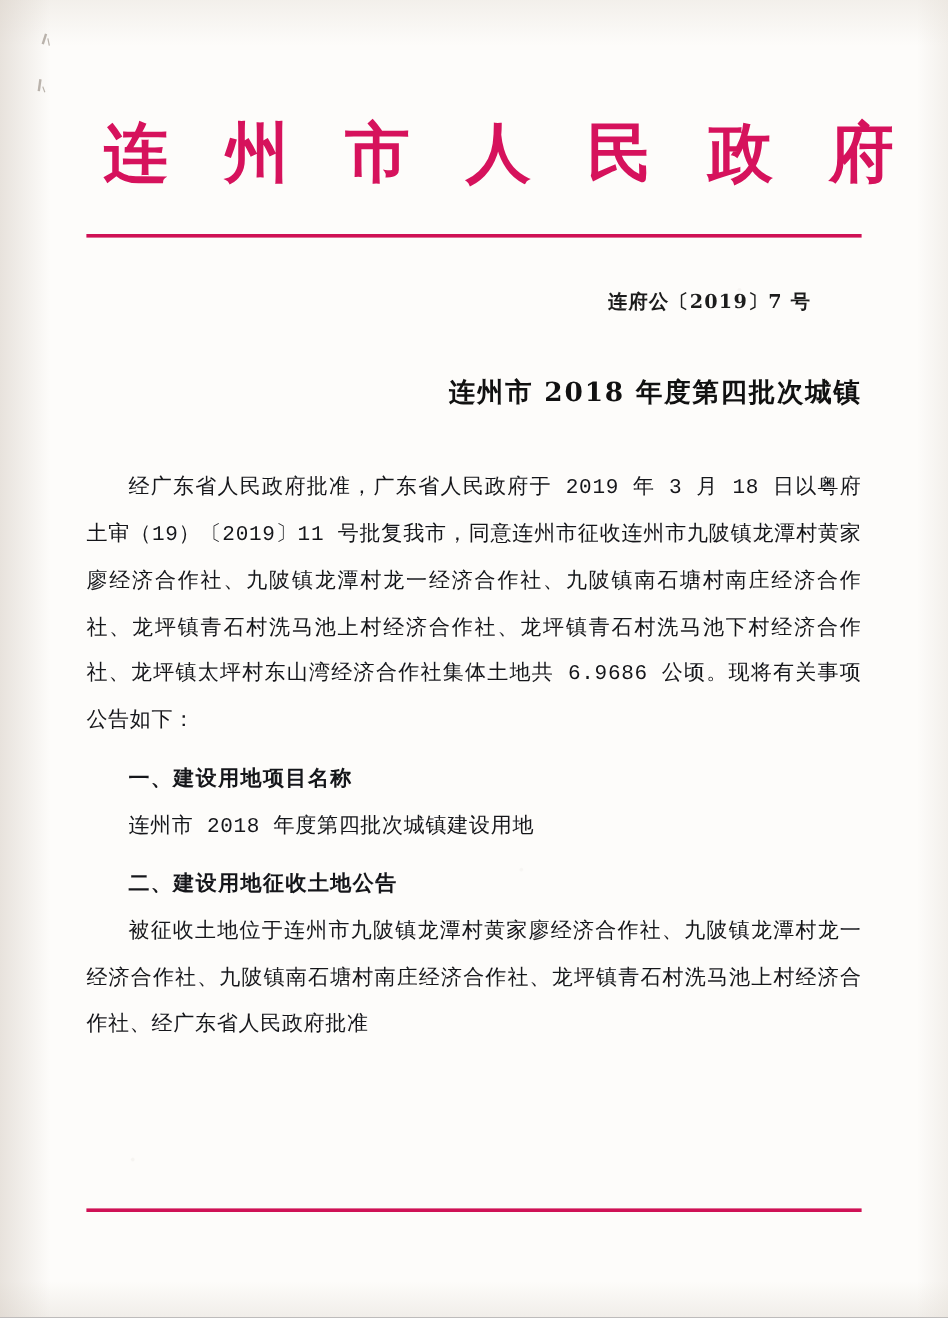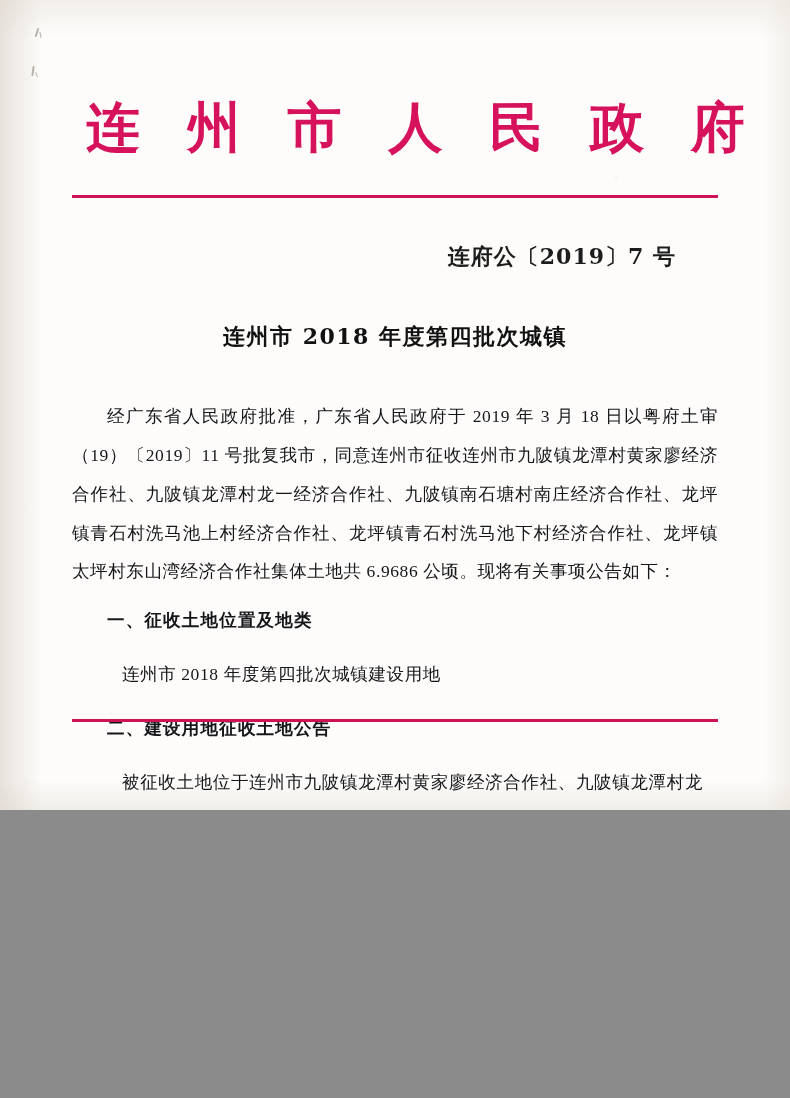--- a/index.html
+++ b/index.html
@@ -6,21 +6,21 @@
     margin: 0;
     padding: 0;
     background: #8b8b8b;
   }
   body {
     font-family: "DejaVu Sans", "Liberation Sans", sans-serif;
   }
   .page {
     position: relative;
     width: 790px;
-    height: 810px;
+    height: 1098px;
     background: #fdfcfa;
     overflow: hidden;
     box-sizing: border-box;
   }
   
   .paper-tint {
     position: absolute;
     inset: 0;
     background:
       linear-gradient(90deg, rgba(214,205,196,0.55) 0px, rgba(255,255,255,0) 42px),
@@ -74,59 +74,59 @@
     height: 3px;
     background: #cf1155;
     width: 100%;
   }
 
   .doc-number {
     margin-top: 44px;
     text-align: right;
     padding-right: 42px;
     font-family: "DejaVu Serif", "Liberation Serif", serif;
-    font-size: 22px;
+    font-size: 16px;
     font-weight: 700;
     color: #1c1c1c;
     letter-spacing: 1px;
   }
 
   .doc-title {
     margin-top: 44px;
-    text-align: center;
+    text-align: right;
     font-family: "DejaVu Serif", "Liberation Serif", serif;
     font-size: 22px;
     font-weight: 700;
     color: #111;
     line-height: 1.85;
     letter-spacing: 1.5px;
   }
 
   .body-block {
     margin-top: 40px;
-    font-family: Liberation Serif, serif;
+    font-family: Liberation Mono, monospace;
     font-size: 17.5px;
     color: #15161a;
     line-height: 2.22;
     letter-spacing: 0.6px;
     text-align: justify;
     text-justify: inter-ideograph;
   }
   .para {
     margin: 0;
     text-indent: 2em;
   }
   .heading {
     margin: 10px 0 0 0;
     text-indent: 2em;
     font-weight: 700;
     letter-spacing: 1.2px;
   }
   .sub-para {
-    margin: 15px;
+    margin: 0;
     text-indent: 2em;
   }
 
   .rule-bottom {
     position: absolute;
     left: 72px;
     right: 72px;
     bottom: 88px;
     height: 3px;
     background: #cf1155;
@@ -165,21 +165,21 @@
 
     <div class="doc-number">连府公〔2019〕7 号</div>
 
     <div class="doc-title">
       <div>连州市 2018 年度第四批次城镇</div>
     </div>
 
     <div class="body-block">
       <p class="para">经广东省人民政府批准，广东省人民政府于 2019 年 3 月 18 日以粤府土审（19）〔2019〕11 号批复我市，同意连州市征收连州市九陂镇龙潭村黄家廖经济合作社、九陂镇龙潭村龙一经济合作社、九陂镇南石塘村南庄经济合作社、龙坪镇青石村洗马池上村经济合作社、龙坪镇青石村洗马池下村经济合作社、龙坪镇太坪村东山湾经济合作社集体土地共 6.9686 公顷。现将有关事项公告如下：</p>
 
-      <p class="heading">一、征收土地位置及地类</p>
+      <p class="heading">一、建设用地项目名称</p>
 
       <p class="sub-para">连州市 2018 年度第四批次城镇建设用地</p>
 
       <p class="heading">二、建设用地征收土地公告</p>
 
       <p class="sub-para">被征收土地位于连州市九陂镇龙潭村黄家廖经济合作社、九陂镇龙潭村龙一经济合作社、九陂镇南石塘村南庄经济合作社、龙坪镇青石村洗马池上村经济合作社、经广东省人民政府批准</p>
     </div>
 
   </div>
 

